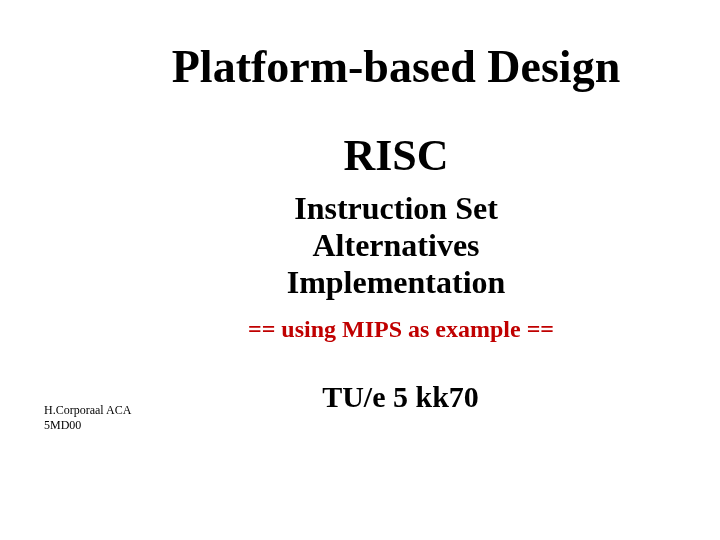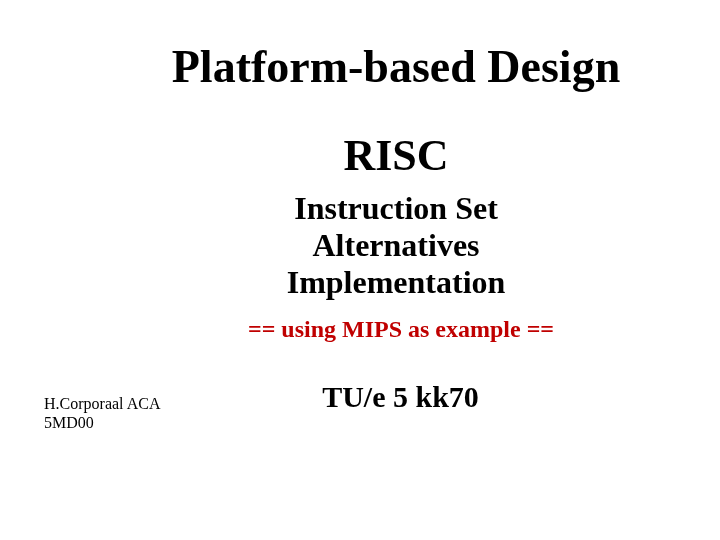--- a/index.html
+++ b/index.html
@@ -4,21 +4,21 @@
 <style>
   * { margin: 0; padding: 0; box-sizing: border-box; }
   html, body { width: 720px; height: 540px; background: #fff; font-family: "Times New Roman", Times, serif; color: #000; overflow: hidden; }
   .slide { position: relative; width: 720px; height: 440px; margin-left: 36px; }
   .title { position: absolute; top: 40px; left: 0; width: 100%; text-align: center; font-size: 46px; font-weight: bold; }
   .risc { position: absolute; top: 130px; left: 0; width: 100%; text-align: center; font-size: 44px; font-weight: bold; }
   .subtitle { position: absolute; top: 190px; left: 0; width: 100%; text-align: center; font-size: 32px; font-weight: bold; line-height: 1.15; }
   .example { position: absolute; top: 316px; left: 5px; width: 100%; text-align: center; font-size: 24px; font-weight: bold; color: #c00000; }
   .course { position: absolute; top: 380px; left: 0; width: 100%; text-align: center; font-size: 30px; font-weight: bold; padding-left: 9px; }
   .authors { position: absolute; top: 424px; left: 0; width: 100%; text-align: center; font-size: 25px; line-height: 1.25; }
-  .footer-left { position: absolute; bottom: 8px; left: 8px; font-size: 16px; line-height: 1.2; }
+  .footer-left { position: absolute; bottom: 8px; left: 8px; font-size: 12px; line-height: 1.2; }
   .footer-right { position: absolute; bottom: 8px; right: 10px; font-size: 13px; }
 </style>
 </head>
 <body>
 
 <div class="slide">
   <div class="title">Platform-based Design</div>
   <div class="risc">RISC</div>
   <div class="subtitle">
     <div>Instruction Set</div>

